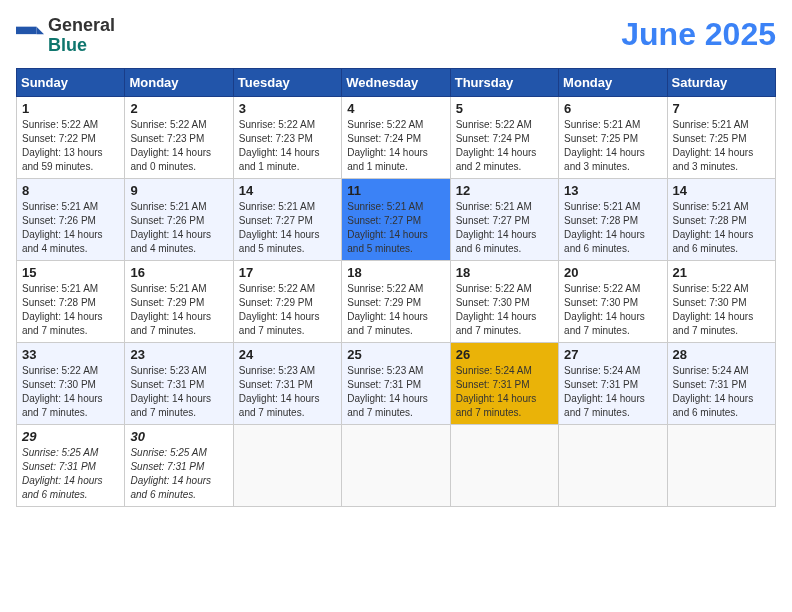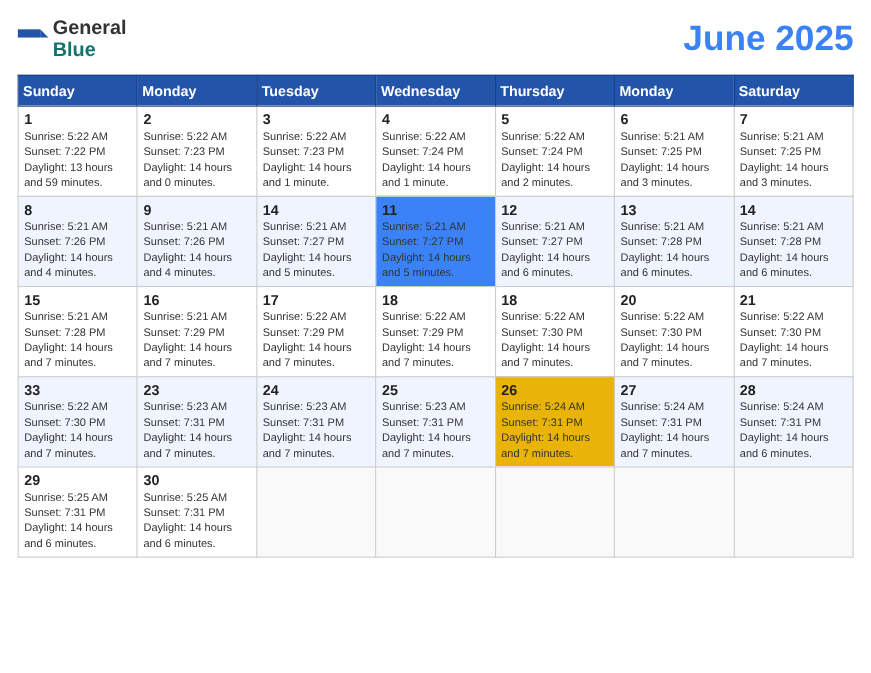--- a/index.html
+++ b/index.html
@@ -64,20 +64,21 @@
     .calendar-table td {
       border: 1px solid #ccc;
       vertical-align: top;
       padding: 4px 5px;
       min-height: 80px;
       width: 14.28%;
       background: #fff;
     }
     .calendar-table tr:last-child td {
       background: #f5f5f5;
+      font-style: italic;
     }
     .day-number {
       font-size: 13px;
       font-weight: bold;
       color: #222;
       display: block;
       margin-bottom: 2px;
     }
     .day-detail {
       font-size: 10px;

